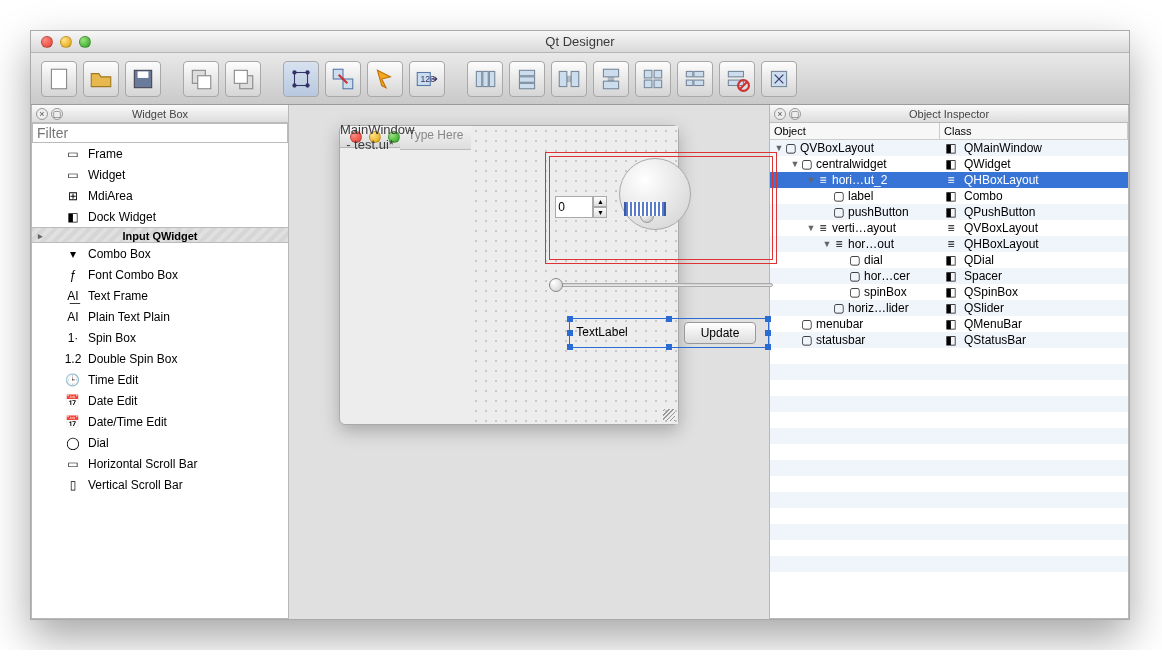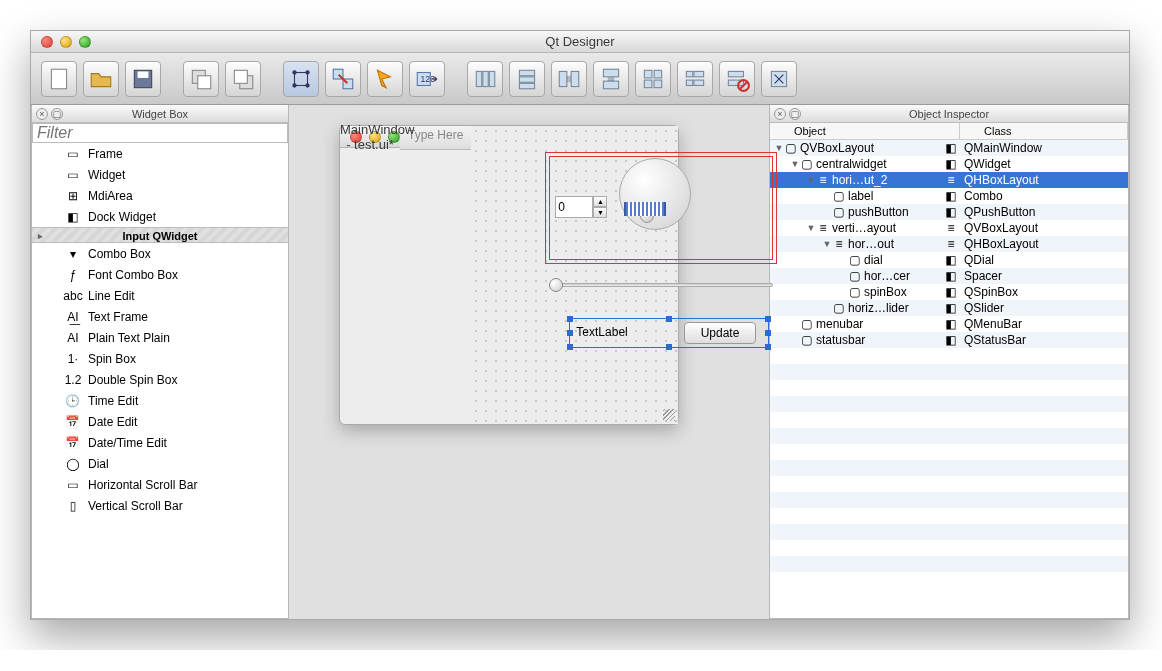--- a/index.html
+++ b/index.html
@@ -39,35 +39,35 @@
   .center { flex:1; background:#e0e0e0; position:relative; }
   .panel-head {
     height:18px; background:linear-gradient(#fafafa,#dcdcdc);
     border-bottom:1px solid #bbb; font-size:11px; display:flex; align-items:center;
     position:relative; padding-left:4px;
   }
   .panel-head .title { position:absolute; left:0; right:0; text-align:center; color:#444; }
   .closebtn,.undock { width:12px;height:12px;border-radius:50%;border:1px solid #999;background:#eee;
     display:inline-flex;align-items:center;justify-content:center;font-size:9px;color:#555;margin-right:3px;}
   .filter {
-    width:100%; height:20px; border:1px solid #bbb; font-size:16px; padding:1px 4px; color:#888;
-    font-style:italic; background:#fff;
+    width:100%; height:20px; border:1px solid #bbb; font-size:14px; padding:1px 4px; color:#888;
+    background:#fff;
   }
   .wb-list { flex:1; overflow:auto; font-size:12px; }
   .wb-item { display:flex; align-items:center; gap:6px; padding:2px 6px 2px 32px; height:21px; cursor:default;}
   .wb-item .ico { width:18px; height:14px; display:flex; align-items:center; justify-content:center; }
   .wb-group {
     background: repeating-linear-gradient(-45deg,#e0e0e0,#e0e0e0 4px,#d6d6d6 4px,#d6d6d6 8px);
     font-weight:bold; text-align:center; font-size:11px; height:16px; line-height:16px;
     border-top:1px solid #bbb; border-bottom:1px solid #bbb; position:relative;
   }
   .wb-group::before { content:"▸"; position:absolute; left:6px; color:#666; font-size:9px; }
   
   .obj-head { display:flex; font-size:11px; background:#f7f7f7; border-bottom:1px solid #ccc; }
-  .obj-head > div { padding:2px 4px; border-right:1px solid #ccc;margin-left:20px; }
+  .obj-head > div { padding:2px 4px; border-right:1px solid #ccc; }
   .obj-tree { flex:1; overflow:auto; font-size:12px; }
   .obj-row { display:flex; height:16px; align-items:center; }
   .obj-row:nth-child(odd){ background:#f0f4fb; }
   .obj-row:nth-child(even){ background:#fff; }
   .obj-row.sel { background:#3874d6 !important; color:#fff; }
   .obj-row .c1 { width:170px; display:flex; align-items:center; overflow:hidden; white-space:nowrap; }
   .obj-row .c2 { flex:1; display:flex; align-items:center; gap:4px; padding-left:4px; }
   .arrow { width:10px; text-align:center; color:#666; font-size:9px; }
   .oicon { width:14px;height:14px; display:inline-flex;align-items:center;justify-content:center;margin-right:2px;}
   
@@ -272,24 +272,20 @@
           <div class="wb-group">Input QWidget</div>
           <div class="wb-item">
             <span class="ico">▾</span>
             <span>Combo Box</span>
           </div>
           <div class="wb-item">
             <span class="ico">ƒ</span>
             <span>Font Combo Box</span>
           </div>
           <div class="wb-item">
-            <span class="ico">abc</span>
-            <span>Line Edit</span>
-          </div>
-          <div class="wb-item">
             <span class="ico">A͟I</span>
             <span>Text Frame</span>
           </div>
           <div class="wb-item">
             <span class="ico">AI</span>
             <span>Plain Text Plain</span>
           </div>
           <div class="wb-item">
             <span class="ico">1·</span>
             <span>Spin Box</span>

